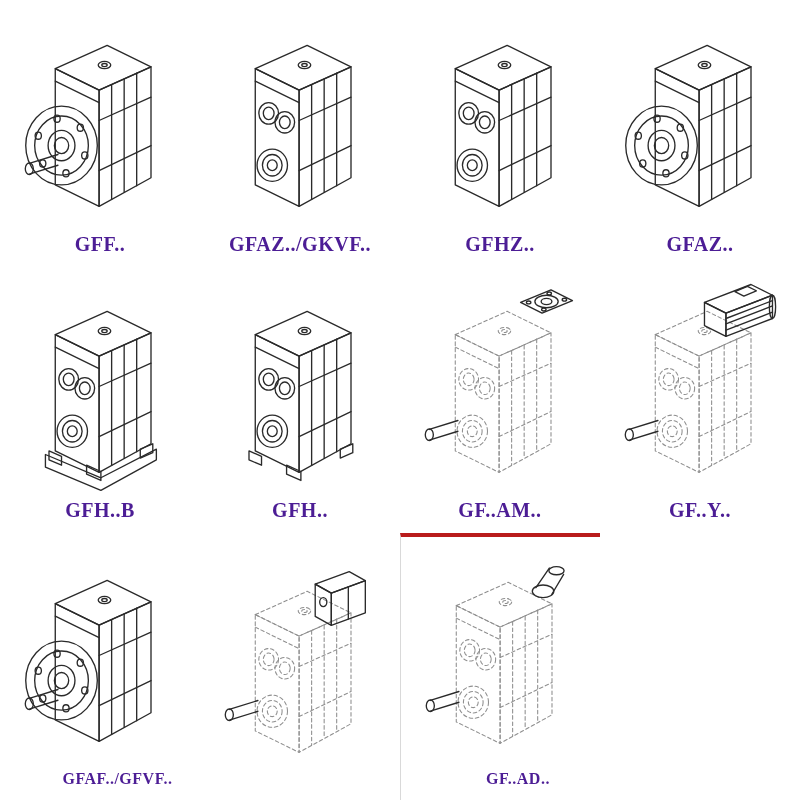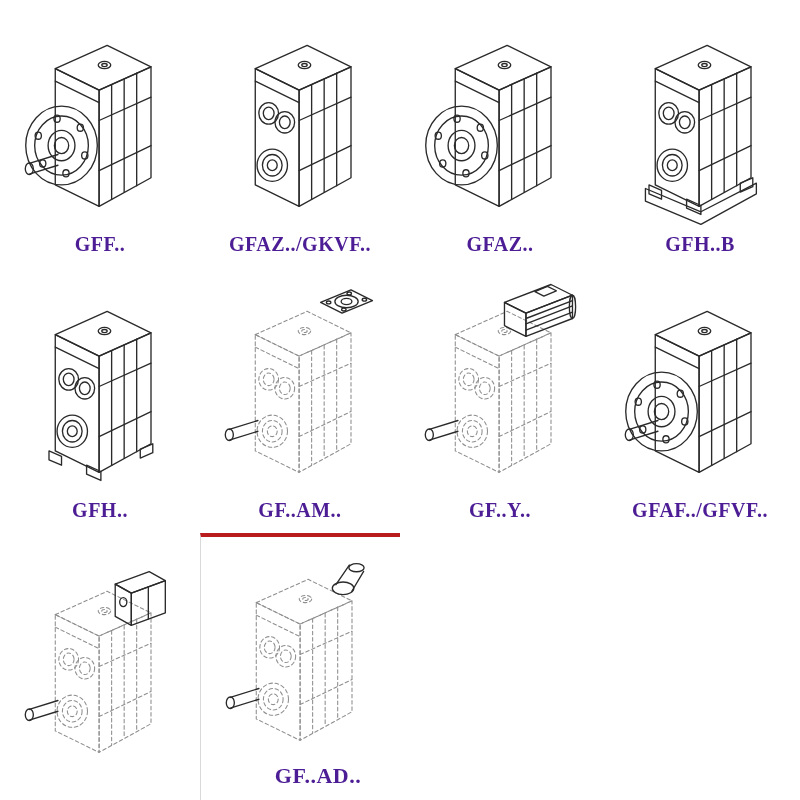--- a/index.html
+++ b/index.html
@@ -44,21 +44,21 @@
   .label {
     font-weight: 700;
     font-size: 20px;
     color: #4c1d95;
     letter-spacing: 0.5px;
     white-space: nowrap;
     line-height: 1.1;
     padding-bottom: 4px;
   }
   .grid .cell:nth-child(n+9) .label {
-    font-size: 22px;
+    font-size: 16px;
     margin-left: 35px;
   }
   
   .solid {
     fill: none;
     stroke: #2a2a2a;
     stroke-width: 1.5;
     stroke-linejoin: round;
     stroke-linecap: round;
   }
@@ -192,20 +192,31 @@
       <svg width="170" height="215" viewBox="0 0 190 240">
         <g class="solid">
           <use href="#gb-body"></use>
           <use href="#gb-bores"></use>
         </g>
       </svg>
     </div>
     <div class="label">GFAZ../GKVF..</div>
   </div>
 
+  <div class="cell">
+    <div class="drawing">
+      <svg width="170" height="215" viewBox="0 0 190 240">
+        <g class="solid">
+          <use href="#gb-body"></use>
+          <use href="#gb-bores"></use>
+        </g>
+      </svg>
+    </div>
+    <div class="label">GFHZ..</div>
+  </div>
 
   <div class="cell">
     <div class="drawing">
       <svg width="170" height="215" viewBox="0 0 190 240">
         <g class="solid">
           <use href="#gb-body"></use>
           <use href="#gb-flange"></use>
         </g>
       </svg>
     </div>

